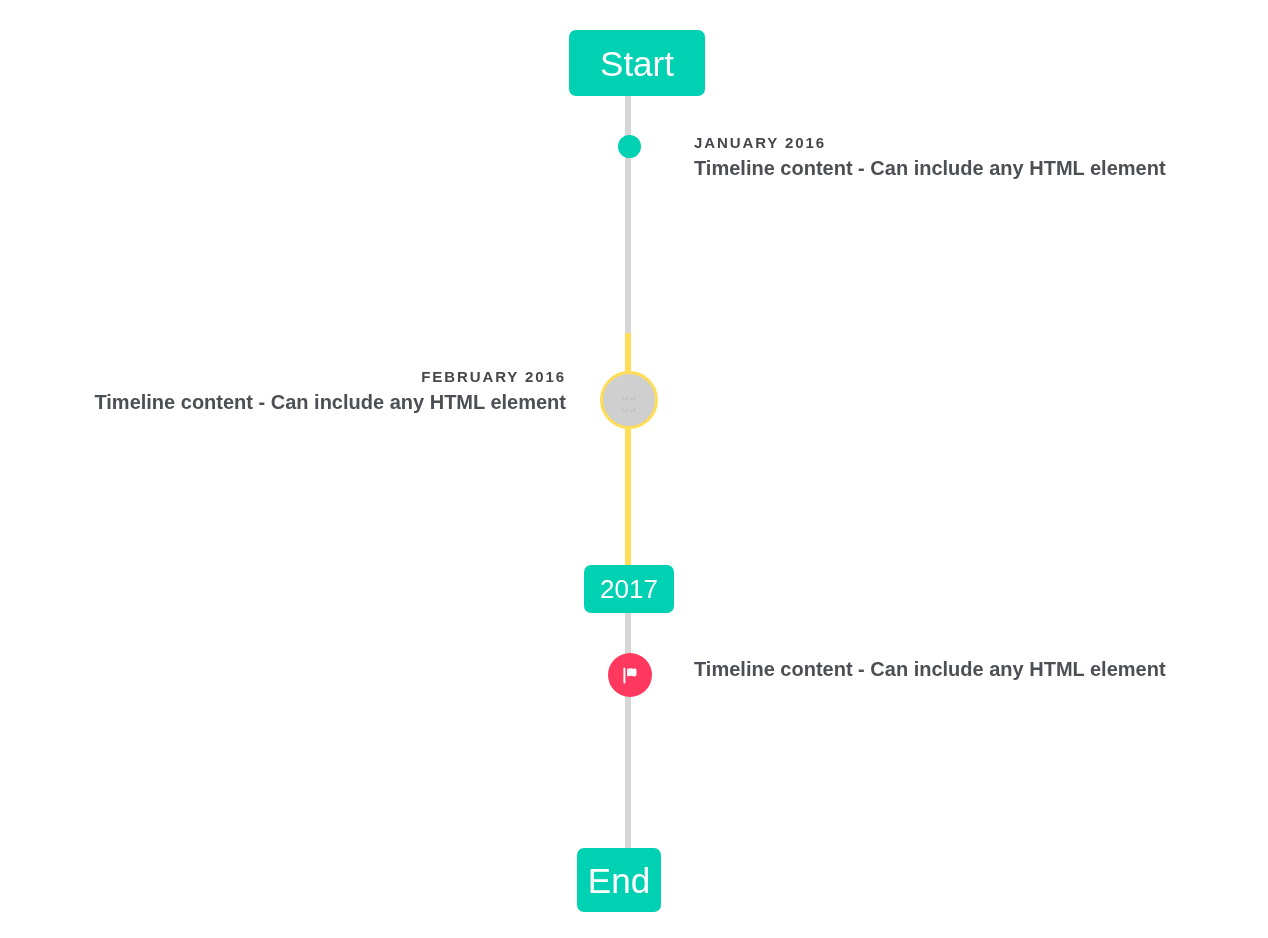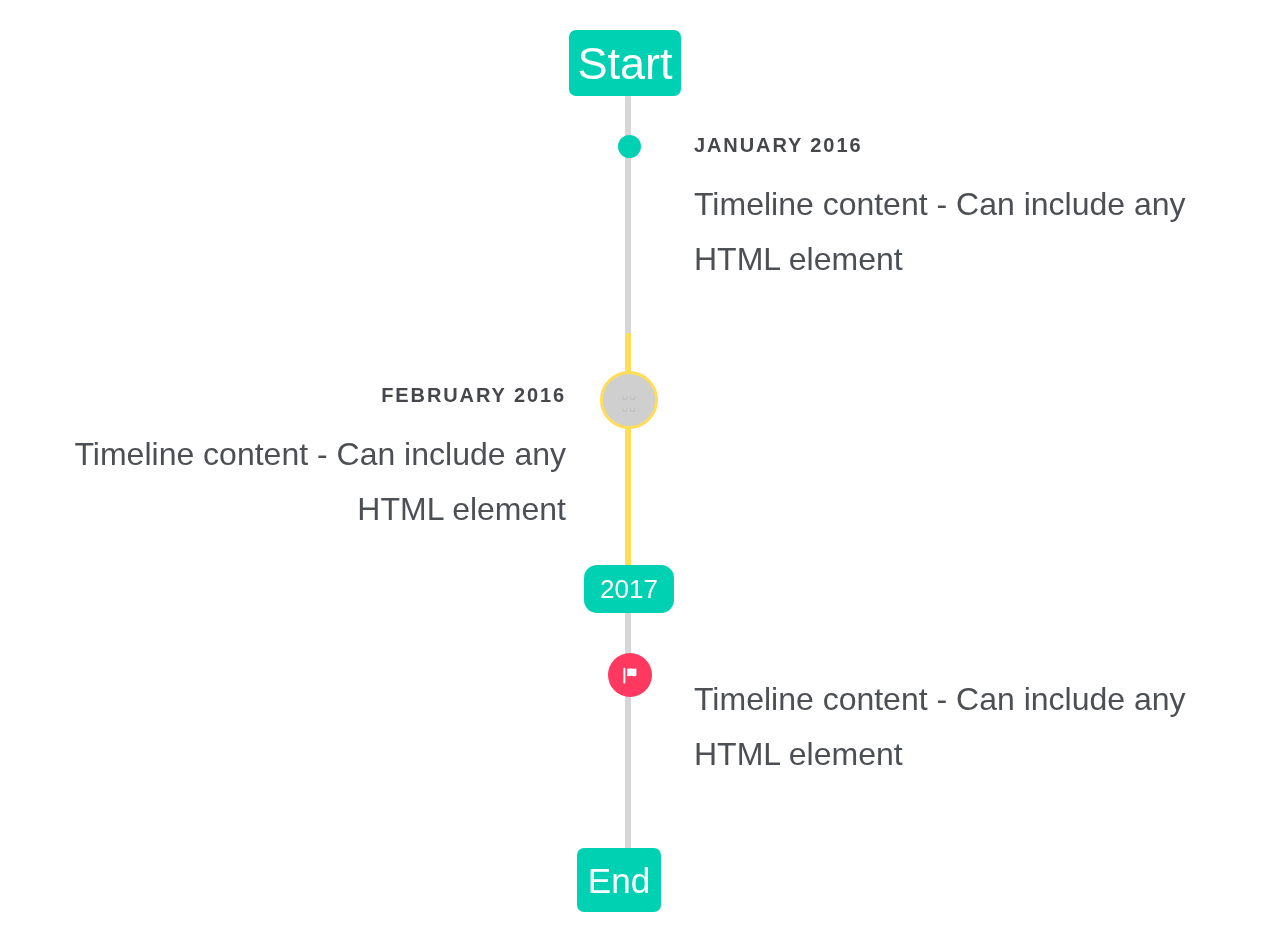--- a/index.html
+++ b/index.html
@@ -36,28 +36,27 @@
     color: #ffffff;
     border-radius: 7px;
     display: flex;
     align-items: center;
     justify-content: center;
     line-height: 1;
     white-space: nowrap;
   }
   .badge-start {
     left: 569px; top: 30px;
-    width: 112px; height: 66px;
-    font-size: 45px;
+    width: 136px; height: 66px;
+    font-size: 35px;
   }
   .badge-mid {
     left: 584px; top: 565px;
     width: 90px; height: 48px;
     font-size: 26px;
-    border-radius: 13px;
   }
   .badge-end {
     left: 577px; top: 848px;
     width: 84px; height: 64px;
     font-size: 35px;
   }
 
   
   .marker {
     position: absolute;
@@ -93,36 +92,35 @@
     background: #ff3860;
   }
   .marker-flag svg { width: 21px; height: 21px; display: block; }
 
   
   .entry { position: absolute; }
   .entry-right { left: 694px; width: 524px; text-align: left; }
   .entry-left  { left: 42px;  width: 524px; text-align: right; }
 
   .entry-date {
-    font-size: 20px;
+    font-size: 15px;
     font-weight: bold;
     letter-spacing: 1.9px;
     color: #45474b;
     text-transform: uppercase;
   }
   .entry-body {
-    margin-top: 20px;
-    font-size: 32px;
+    font-size: 20px;
     line-height: 1.72;
     color: #4c4f54;
-    font-weight: 400;
+    font-weight: 700;
   }
 
   .entry-jan   { top: 134px; }
-  .entry-feb   { top: 384px; }
+  .entry-feb   { top: 368px; }
   .entry-mar   { top: 652px; }
 </style>
 </head>
 <body>
 
 <div id="timeline-root">
 
   <div class="rail rail-gray-top"></div>
   <div class="rail rail-yellow"></div>
   <div class="rail rail-gray-bottom"></div>

